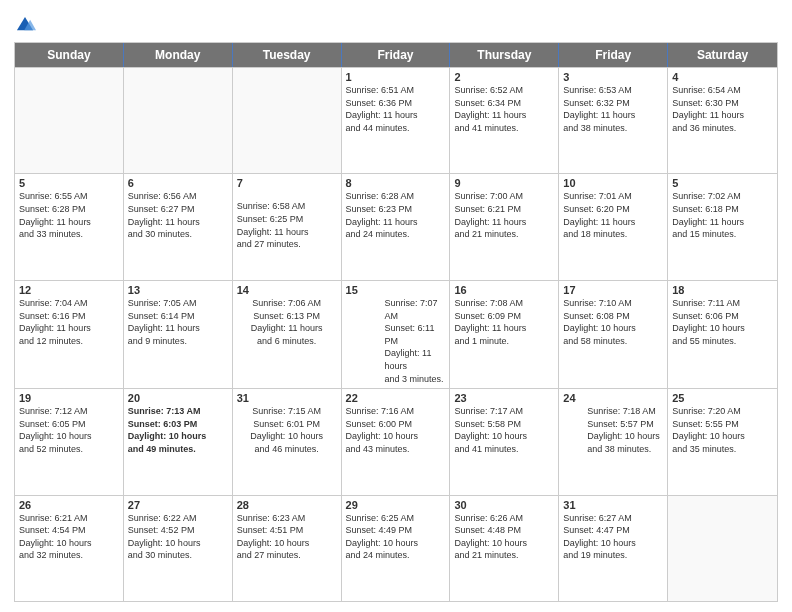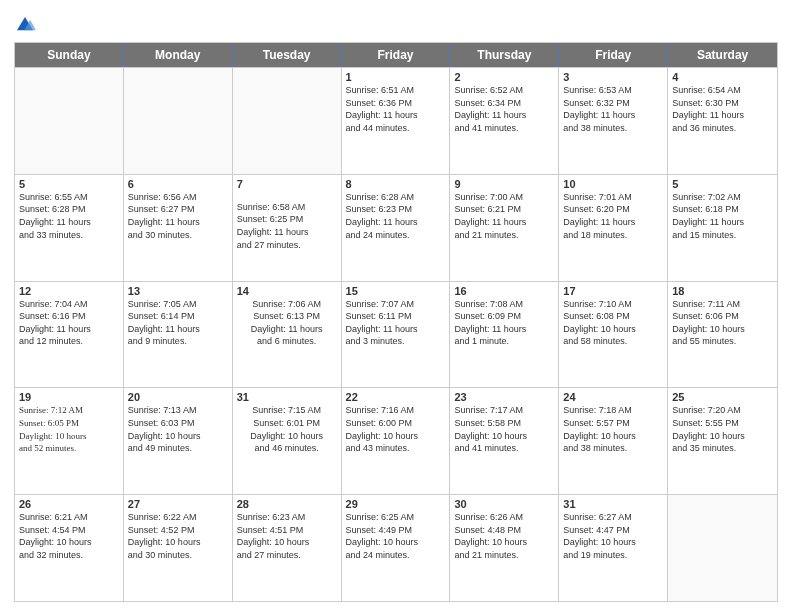--- a/index.html
+++ b/index.html
@@ -247,21 +247,21 @@
           </div>
           <div class="cal-cell">
             <span class="day-num">14</span>
             <div class="day-info" style="white-space: pre-line; text-align: center;">Sunrise: 7:06 AM
 Sunset: 6:13 PM
 Daylight: 11 hours
 and 6 minutes.</div>
           </div>
           <div class="cal-cell">
             <span class="day-num">15</span>
-            <div class="day-info" style="white-space: pre-line;">Sunrise: 7:07 AM
+            <div class="day-info" style="white-space: pre-line; margin-left: 39px;">Sunrise: 7:07 AM
 Sunset: 6:11 PM
 Daylight: 11 hours
 and 3 minutes.</div>
           </div>
           <div class="cal-cell">
             <span class="day-num">16</span>
             <div class="day-info" style="white-space: pre-line;">Sunrise: 7:08 AM
 Sunset: 6:09 PM
 Daylight: 11 hours
 and 1 minute.</div>
@@ -277,28 +277,28 @@
             <span class="day-num">18</span>
             <div class="day-info" style="white-space: pre-line;">Sunrise: 7:11 AM
 Sunset: 6:06 PM
 Daylight: 10 hours
 and 55 minutes.</div>
           </div>
         </div>
         <div class="cal-week">
           <div class="cal-cell">
             <span class="day-num">19</span>
-            <div class="day-info" style="white-space: pre-line; font-family: Liberation Serif, serif;">Sunrise: 7:12 AM
+            <div class="day-info" style="white-space: pre-line;">Sunrise: 7:12 AM
 Sunset: 6:05 PM
 Daylight: 10 hours
 and 52 minutes.</div>
           </div>
           <div class="cal-cell">
             <span class="day-num">20</span>
-            <div class="day-info" style="white-space: pre-line;">Sunrise: 7:13 AM
+            <div class="day-info" style="white-space: pre-line; font-weight: bold;">Sunrise: 7:13 AM
 Sunset: 6:03 PM
 Daylight: 10 hours
 and 49 minutes.</div>
           </div>
           <div class="cal-cell">
             <span class="day-num">31</span>
             <div class="day-info" style="white-space: pre-line; text-align: center;">Sunrise: 7:15 AM
 Sunset: 6:01 PM
 Daylight: 10 hours
 and 46 minutes.</div>
@@ -312,21 +312,21 @@
           </div>
           <div class="cal-cell">
             <span class="day-num">23</span>
             <div class="day-info" style="white-space: pre-line;">Sunrise: 7:17 AM
 Sunset: 5:58 PM
 Daylight: 10 hours
 and 41 minutes.</div>
           </div>
           <div class="cal-cell">
             <span class="day-num">24</span>
-            <div class="day-info" style="white-space: pre-line;">Sunrise: 7:18 AM
+            <div class="day-info" style="white-space: pre-line; margin-left: 24px;">Sunrise: 7:18 AM
 Sunset: 5:57 PM
 Daylight: 10 hours
 and 38 minutes.</div>
           </div>
           <div class="cal-cell">
             <span class="day-num">25</span>
             <div class="day-info" style="white-space: pre-line;">Sunrise: 7:20 AM
 Sunset: 5:55 PM
 Daylight: 10 hours
 and 35 minutes.</div>

